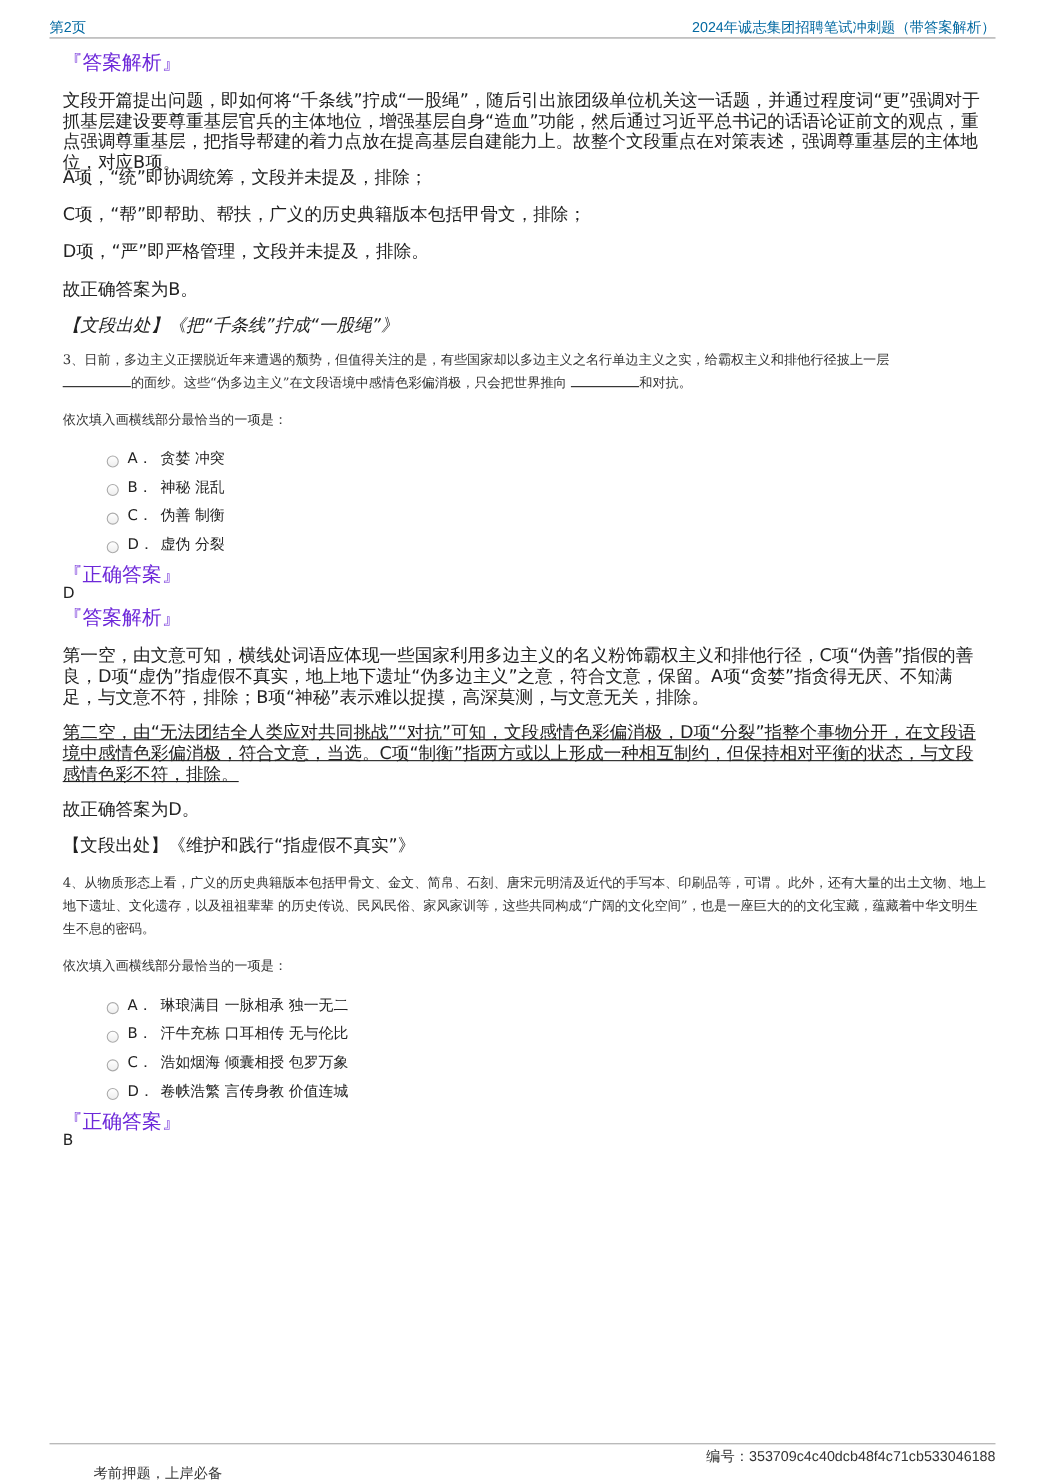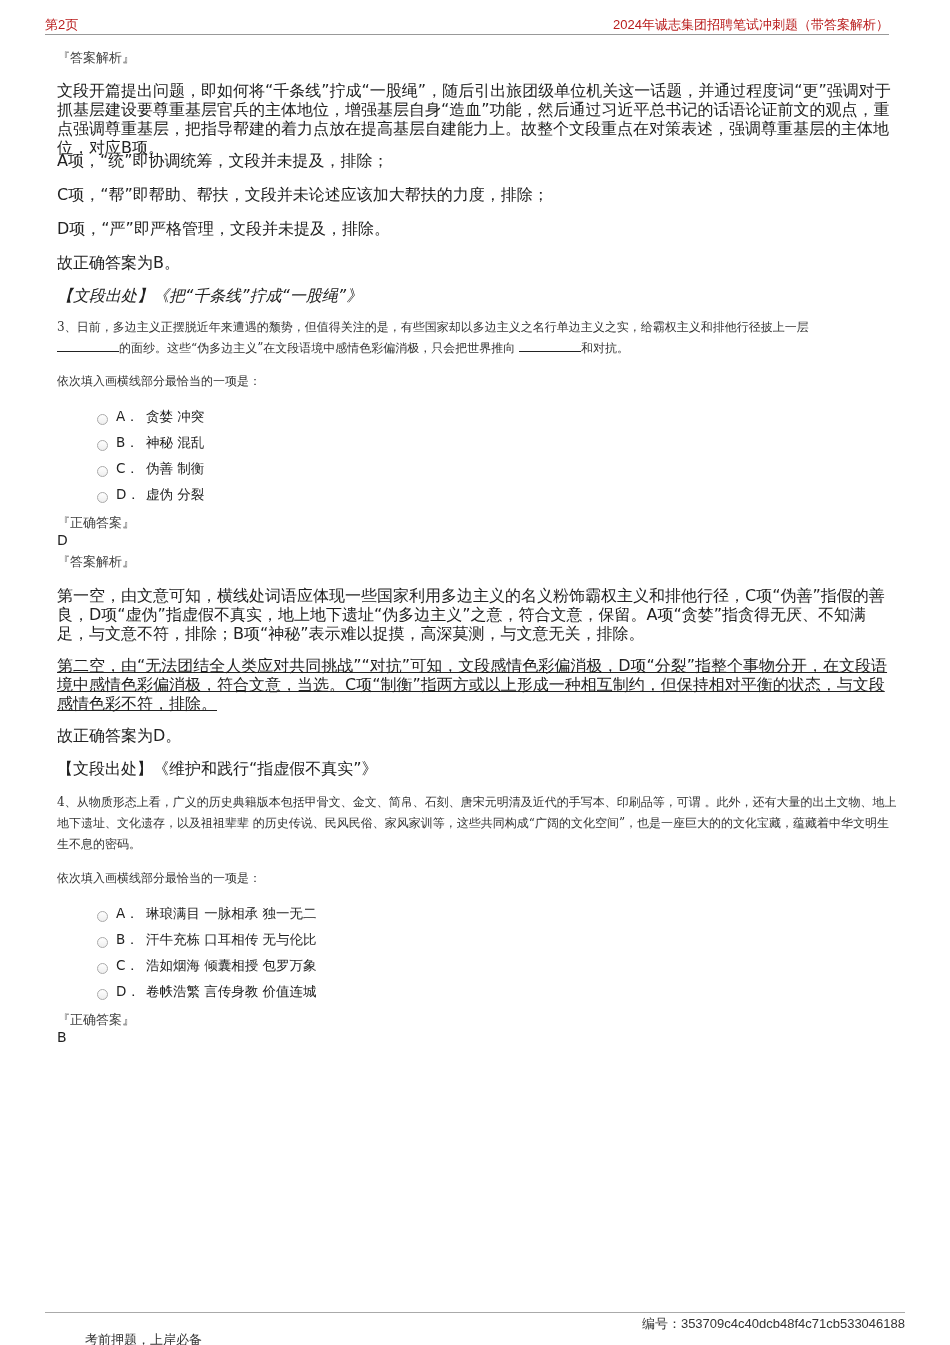--- a/index.html
+++ b/index.html
@@ -1,46 +1,46 @@
 <!DOCTYPE html>
 <html><head>
 <meta charset="utf-8">
 <style>
   html, body { margin: 0; padding: 0; background: #ffffff; }
   body { width: 950px; height: 1345px; position: relative; overflow: hidden; color: #222; font-family: "DejaVu Sans", sans-serif; }
-  .header { position: absolute; left: 45px; right: 61px; top: 14px; height: 20px; border-bottom: 1px solid #999; font-family: "Liberation Sans", sans-serif; font-size: 13px; color: #b91c1c; }
+  .header { position: absolute; left: 45px; right: 45px; top: 14px; height: 20px; border-bottom: 1px solid #999; font-family: "Liberation Sans", sans-serif; font-size: 13px; color: #0369a1; }
   .header .left { position: absolute; left: 0; top: 2px; }
   .header .right { position: absolute; right: 0; top: 2px; }
   .footer { position: absolute; left: 45px; right: 45px; top: 1312px; border-top: 1px solid #aaa; font-family: "Liberation Sans", sans-serif; font-size: 13px; color: #333; padding-top: 2px; }
   .footer .left { position: absolute; left: 0; top: 18px; margin-left: 40px; }
   .footer .right { position: absolute; right: 0; top: 2px; }
   .content { position: absolute; left: 57px; top: 46px; width: 840px; }
   .blk { position: absolute; left: 0; width: 840px; font-size: 16px; line-height: 19px; color: #222; }
   .small { font-size: 12px; line-height: 21px; color: #333; font-family: "DejaVu Serif", serif; }
-  .bracket { font-size: 13px; color: #404040; }
+  .bracket { font-size: 18px; color: #6d28d9; }
   .opt { position: absolute; left: 40px; font-size: 13.5px; height: 22px; display: flex; align-items: center; color: #222; }
   .radio { width: 9px; height: 9px; border: 1px solid #aaa; border-radius: 50%; margin-right: 8px; margin-top: 4px; background: linear-gradient(#fff,#eee); }
   .opt .letter { width: 30px; }
   .blank { display: inline-block; width: 62px; border-bottom: 1px solid #222; height: 12px; vertical-align: baseline; }
   .ans { font-size: 14px; }
 </style>
 </head>
 <body>
 
 <div class="header">
   <span class="left">第2页</span>
   <span class="right">2024年诚志集团招聘笔试冲刺题（带答案解析）</span>
 </div>
 
 <div class="content">
 
   <div class="blk bracket" style="top:2px;">『答案解析』</div>
   <div class="blk" style="top:35px;">文段开篇提出问题，即如何将“千条线”拧成“一股绳”，随后引出旅团级单位机关这一话题，并通过程度词“更”强调对于抓基层建设要尊重基层官兵的主体地位，增强基层自身“造血”功能，然后通过习近平总书记的话语论证前文的观点，重点强调尊重基层，把指导帮建的着力点放在提高基层自建能力上。故整个文段重点在对策表述，强调尊重基层的主体地位，对应B项。</div>
   <div class="blk" style="top:105px;">A项，“统”即协调统筹，文段并未提及，排除；</div>
-  <div class="blk" style="top:139px;">C项，“帮”即帮助、帮扶，文段并未论述应该加大帮扶的力度，排除；</div>
+  <div class="blk" style="top:139px;">C项，“帮”即帮助、帮扶，广义的历史典籍版本包括甲骨文，排除；</div>
   <div class="blk" style="top:173px;">D项，“严”即严格管理，文段并未提及，排除。</div>
   <div class="blk" style="top:207px;">故正确答案为B。</div>
   <div class="blk" style="top:240px;font-style:italic;">【文段出处】《把“千条线”拧成“一股绳”》</div>
 
   <div class="blk small" style="top:271px;">
     <span>3、日前，多边主义正摆脱近年来遭遇的颓势，但值得关注的是，有些国家却以多边主义之名行单边主义之实，给霸权主义和排他行径披上一层</span><br>
     <span class="blank"></span><span>的面纱。这些“伪多边主义”在文段语境中感情色彩偏消极，只会把世界推向</span>
     <span class="blank"></span><span>和对抗。</span>
   </div>
   <div class="blk small" style="top:325px;">依次填入画横线部分最恰当的一项是：</div>

